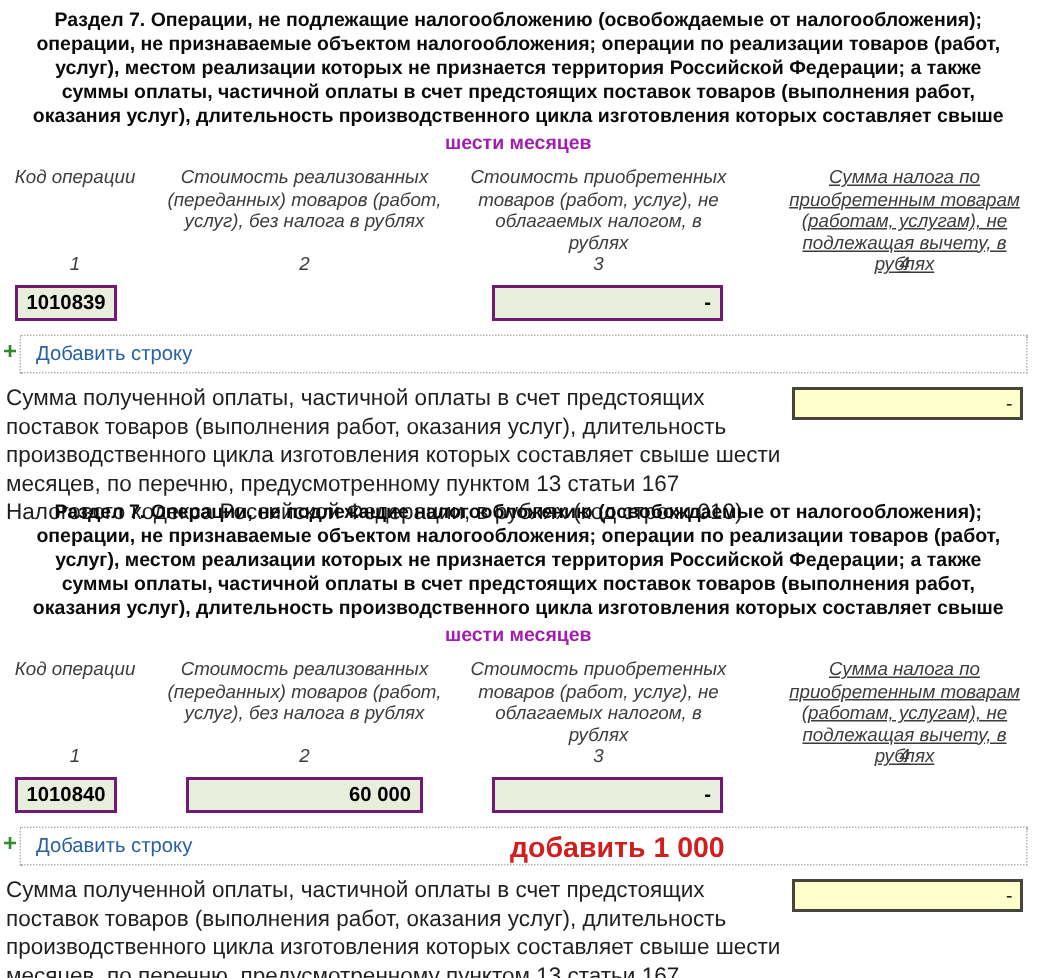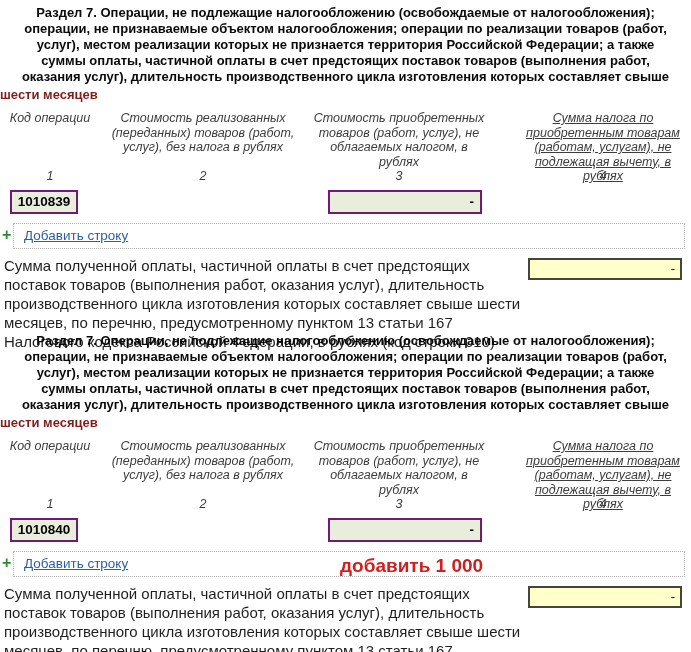--- a/index.html
+++ b/index.html
@@ -14,21 +14,21 @@
 
   .title-line {
     text-align: center; font-weight: bold; font-size: 13px;
     line-height: 16px; color: #0a0a0a; white-space: nowrap;
   }
   .tail-row { position: relative; height: 15px; margin-top: 2px; }
   .annotation {
     position: absolute; left: 38px; top: -1px;
     color: #d01f1f; font-weight: bold; font-size: 13.5px; white-space: nowrap;
   }
-  .tail-text { font-weight: bold; font-size: 13px; color: #7f1d1d; }
+  .tail-text { text-align: center; font-weight: bold; font-size: 13px; color: #a21caf; }
 
   .cols { display: flex; margin-top: 9px; height: 58px; }
   .colh {
     font-style: italic; font-size: 12.5px; line-height: 14.5px;
     color: #3c3c3c; text-align: center;
   }
   .c1 { width: 100px; }
   .c2 { width: 186px; margin-left: 10px; }
   .c3 { width: 180px; margin-left: 13px; }
   .c4 { width: 176px; margin-left: 26px; text-decoration: underline; }
@@ -47,21 +47,21 @@
   .cell.v4   { left: 528px; width: 157px; text-align: right; padding-right: 6px; }
 
   .addrow { position: relative; height: 26px; margin-top: 9px; }
   .plus {
     position: absolute; left: 2px; top: 4px;
     color: #2e8b2e; font-weight: bold; font-size: 16px; line-height: 16px; cursor: pointer;
   }
   .addbox { position: absolute; left: 13px; right: 6px; top: 0; bottom: 0; border: 1px dotted #b3b3b3; }
   .addlink {
     position: absolute; left: 24px; top: 5px;
-    font-size: 13.5px; color: #2a5fa5; text-decoration: underline; cursor: pointer; white-space: nowrap;
+    font-size: 13.5px; color: #2a5fa5; cursor: pointer; white-space: nowrap;
   }
   .addnote {
     position: absolute; left: 340px; top: 4px;
     color: #d01f1f; font-weight: bold; font-size: 19px; white-space: nowrap;
   }
 
   .footer { position: relative; margin-top: 7px; }
   .ftext {
     width: 522px; font-size: 15px; line-height: 19px;
     color: #1f1f1f; padding-left: 4px;
@@ -136,20 +136,21 @@
     </div>
     <div class="nums">
       <div class="c1">1</div>
       <div class="c2">2</div>
       <div class="c3">3</div>
       <div class="c4">4</div>
     </div>
 
     <div class="cells">
       <div class="cell code">1010840</div>
+      <div class="cell v2">60 000</div>
       <div class="cell v3">-</div>
     </div>
 
     <div class="addrow">
       <span class="plus">+</span>
       <div class="addbox"></div>
       <span class="addlink">Добавить строку</span>
       <span class="addnote">добавить 1 000</span>
     </div>
 

